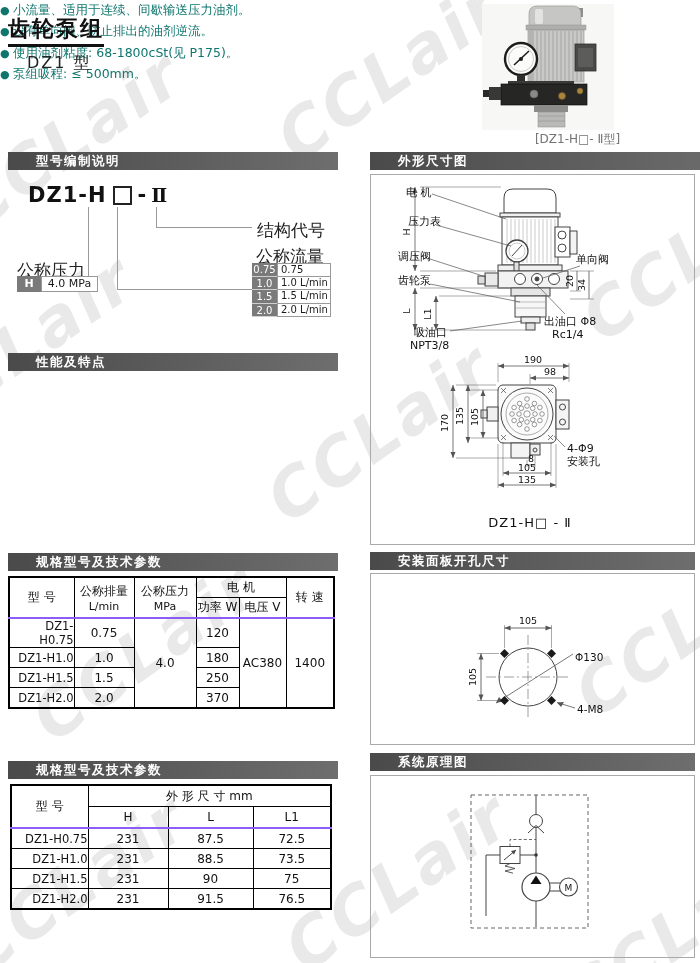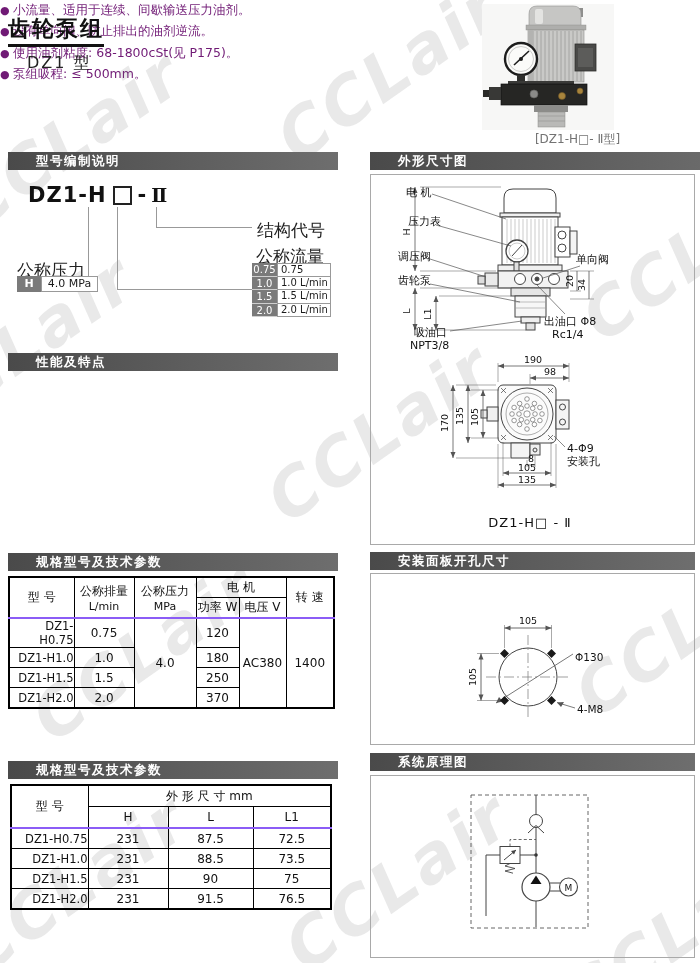--- a/index.html
+++ b/index.html
@@ -33,21 +33,21 @@
             text-align:center;line-height:14px;}
   .flow-table{left:252px;top:263px;width:79px;z-index:1;}
   .flow-row{display:flex;height:13.5px;}
   .flow-code{width:25px;background:#7a7a7a;color:#fff;font-size:10px;text-align:center;
              line-height:13.5px;border-bottom:1px solid #cfcfcf;}
   .flow-val{flex:1;border:1px solid #999;border-top:none;background:#fff;font-size:10px;
             padding-left:3px;line-height:12.5px;}
   .flow-row:first-child .flow-val{border-top:1px solid #999;}
   
   .features{left:10px;top:377px;width:330px;z-index:1;list-style:none;margin:0;padding:0;}
-  .features li{font-size:12.5px;line-height:20.4px;color:#701a75;}
+  .features li{font-size:12.5px;line-height:20.4px;color:#0f766e;}
   .features li::before{content:"● ";font-size:11px;}
   
   table.spec{position:absolute;border-collapse:collapse;table-layout:fixed;z-index:1;
              font-size:12px;color:#111;border:2px solid #000;}
   table.spec th,table.spec td{border:1px solid #000;text-align:center;padding:0;height:19px;
              font-weight:normal;}
   table.spec thead{border-bottom:2px solid #8b5cf6;}
   table.spec td.model-cell{text-align:right;padding-left:5px;font-size:11.5px;}
   .hdr2{font-size:11px;}
   

